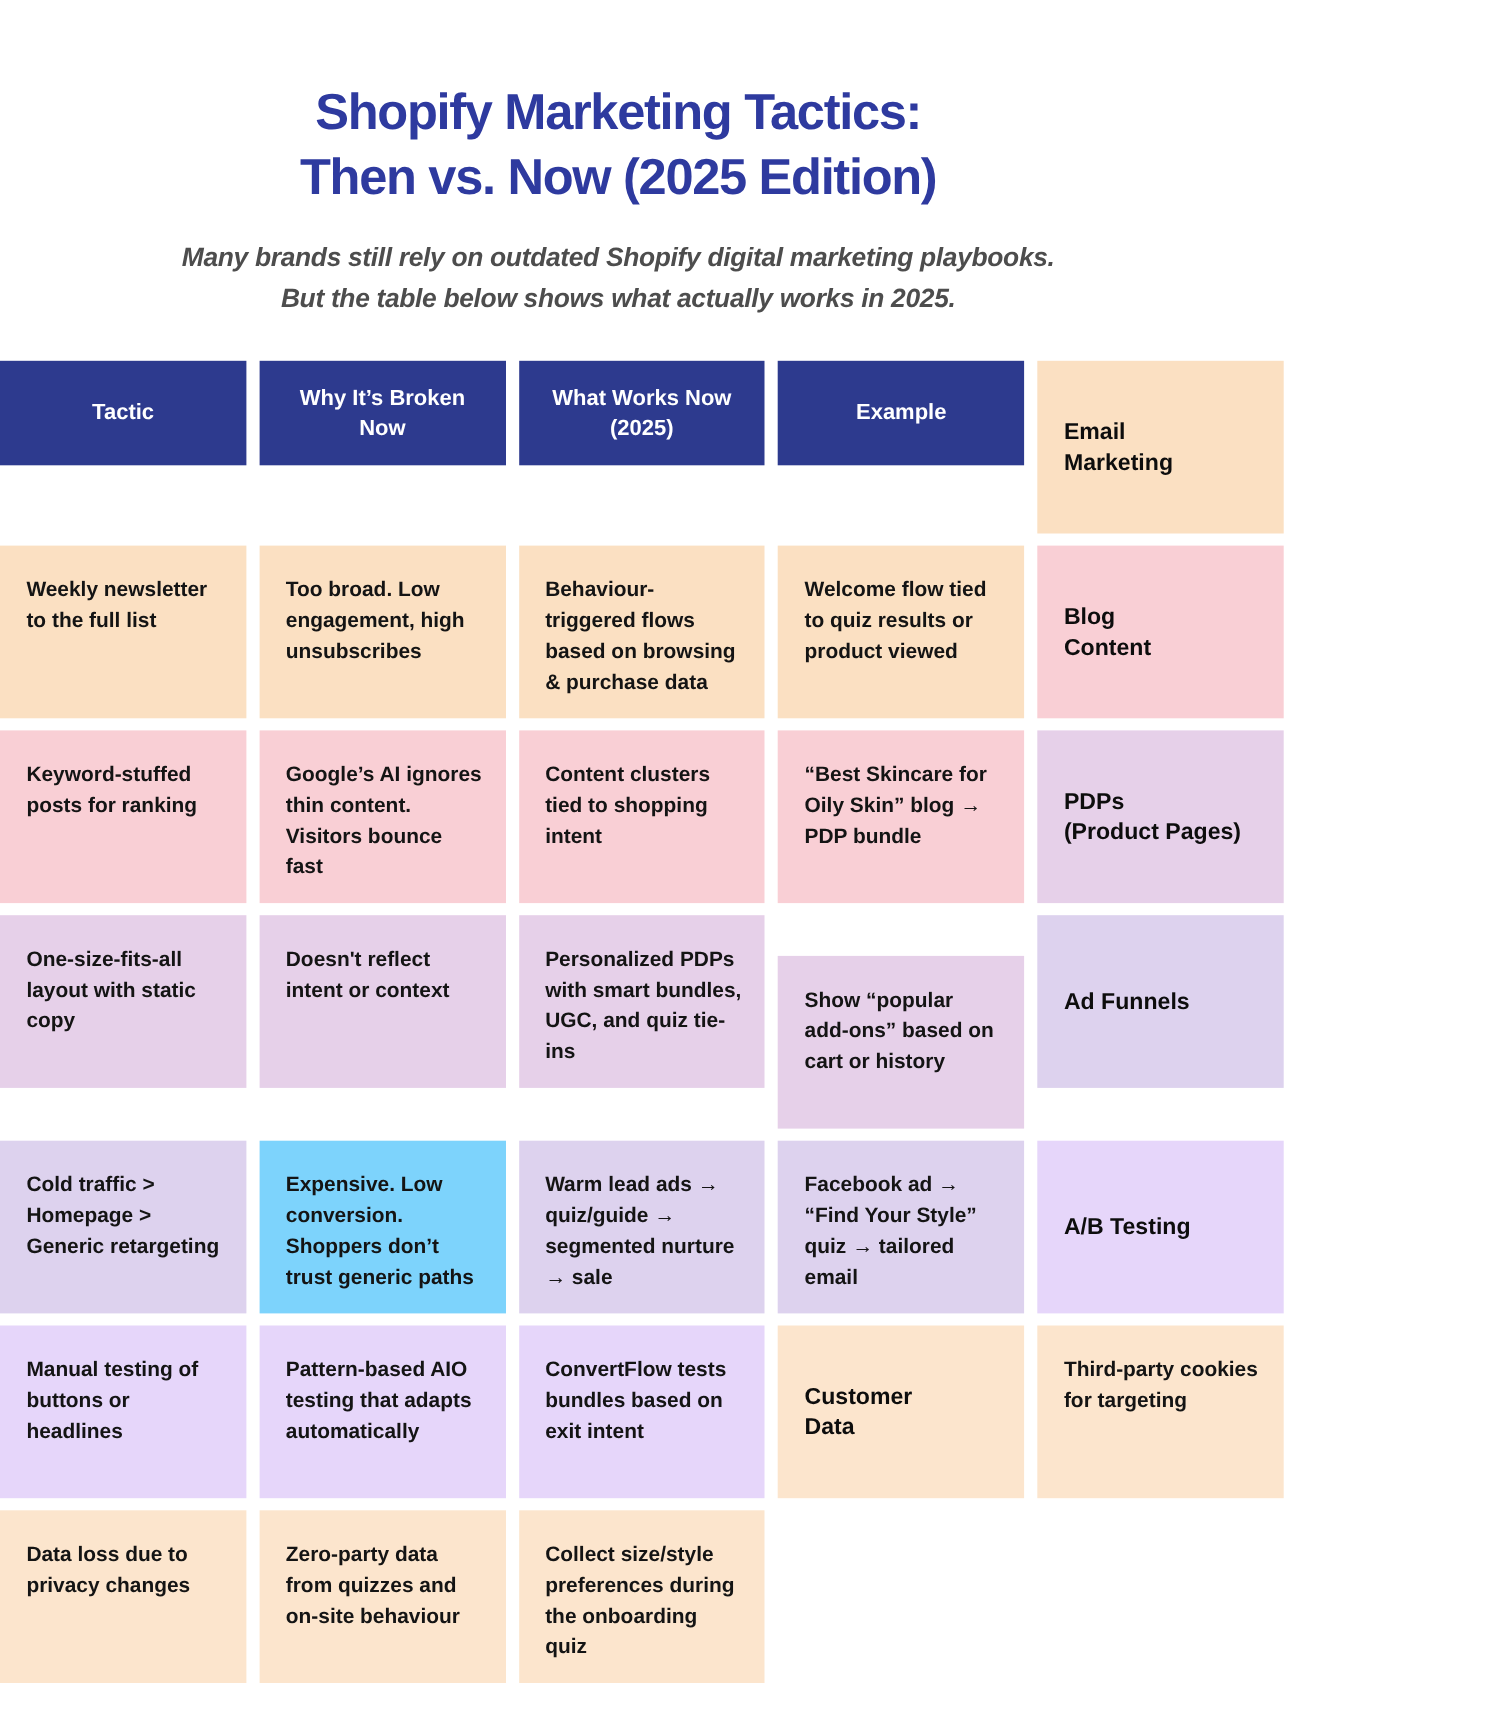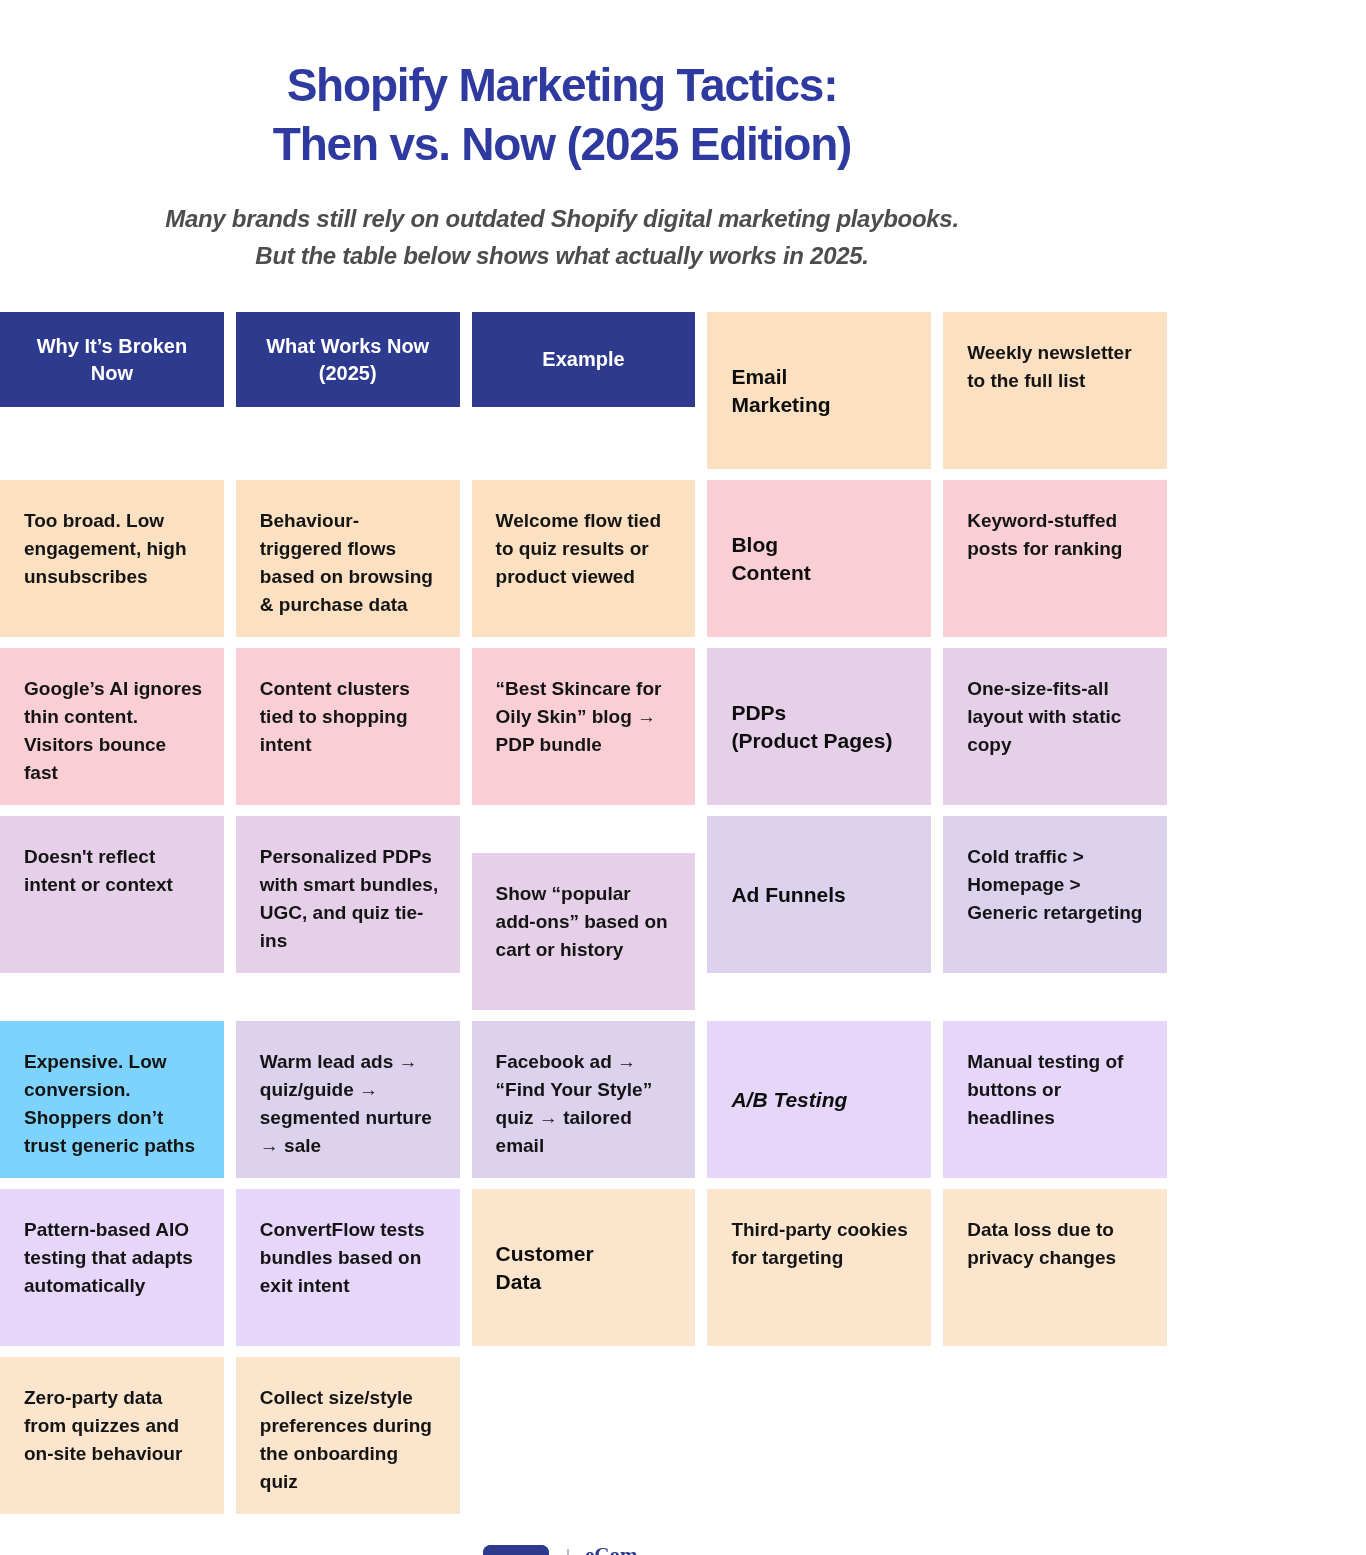--- a/index.html
+++ b/index.html
@@ -8,21 +8,21 @@
     width: 1366px;
     height: 1555px;
     font-family: "Liberation Sans", sans-serif;
     overflow: hidden;
     position: relative;
   }
   .page {
     width: 1124px;
     height: 1555px;
     background: #ffffff;
-    padding-top: 56px;
+    padding-top: 72px;
   }
   .title {
     text-align: center;
     color: #2e3a9f;
     font-size: 46px;
     font-weight: bold;
     letter-spacing: -1.2px;
     line-height: 1.28;
     white-space: pre-line;
   }
@@ -115,20 +115,21 @@
 <div class="page">
 
   <h1 class="title">Shopify Marketing Tactics:
 Then vs. Now (2025 Edition)</h1>
 
   <div class="subtitle">Many brands still rely on outdated Shopify digital marketing playbooks.
 But the table below shows what actually works in 2025.</div>
 
   <div class="table">
 
+    <div class="th">Tactic</div>
     <div class="th">Why It’s Broken Now</div>
     <div class="th">What Works Now (2025)</div>
     <div class="th">Example</div>
 
     <div class="td tactic" style="background: rgb(251, 224, 194);">Email
 Marketing</div>
     <div class="td" style="background: rgb(251, 224, 194);">Weekly newsletter to the full list</div>
     <div class="td" style="background: rgb(251, 224, 194);">Too broad. Low engagement, high unsubscribes</div>
     <div class="td" style="background: rgb(251, 224, 194);">Behaviour-triggered flows based on browsing &amp; purchase data</div>
     <div class="td" style="background: rgb(251, 224, 194);">Welcome flow tied to quiz results or product viewed</div>
@@ -146,21 +147,21 @@
     <div class="td" style="background: rgb(230, 208, 233);">Doesn't reflect intent or context</div>
     <div class="td" style="background: rgb(230, 208, 233);">Personalized PDPs with smart bundles, UGC, and quiz tie-ins</div>
     <div class="td" style="background: rgb(230, 208, 233); margin-top: 37px;">Show “popular add-ons” based on cart or history</div>
 
     <div class="td tactic" style="background: rgb(221, 210, 238);">Ad Funnels</div>
     <div class="td" style="background: rgb(221, 210, 238);">Cold traffic &gt; Homepage &gt; Generic retargeting</div>
     <div class="td" style="background: #7dd3fc;">Expensive. Low conversion. Shoppers don’t trust generic paths</div>
     <div class="td" style="background: rgb(221, 210, 238);">Warm lead ads → quiz/guide → segmented nurture → sale</div>
     <div class="td" style="background: rgb(221, 210, 238);">Facebook ad → “Find Your Style” quiz → tailored email</div>
 
-    <div class="td tactic" style="background: rgb(230, 214, 250); font-style: italic;">A/B Testing</div>
+    <div class="td tactic" style="background: rgb(230, 214, 250);">A/B Testing</div>
     <div class="td" style="background: rgb(230, 214, 250);">Manual testing of buttons or headlines</div>
     <div class="td" style="background: rgb(230, 214, 250);">Pattern-based AIO testing that adapts automatically</div>
     <div class="td" style="background: rgb(230, 214, 250);">ConvertFlow tests bundles based on exit intent</div>
 
     <div class="td tactic" style="background: rgb(252, 229, 205);">Customer
 Data</div>
     <div class="td" style="background: rgb(252, 229, 205);">Third-party cookies for targeting</div>
     <div class="td" style="background: rgb(252, 229, 205);">Data loss due to privacy changes</div>
     <div class="td" style="background: rgb(252, 229, 205);">Zero-party data from quizzes and on-site behaviour</div>
     <div class="td" style="background: rgb(252, 229, 205);">Collect size/style preferences during the onboarding quiz</div>

